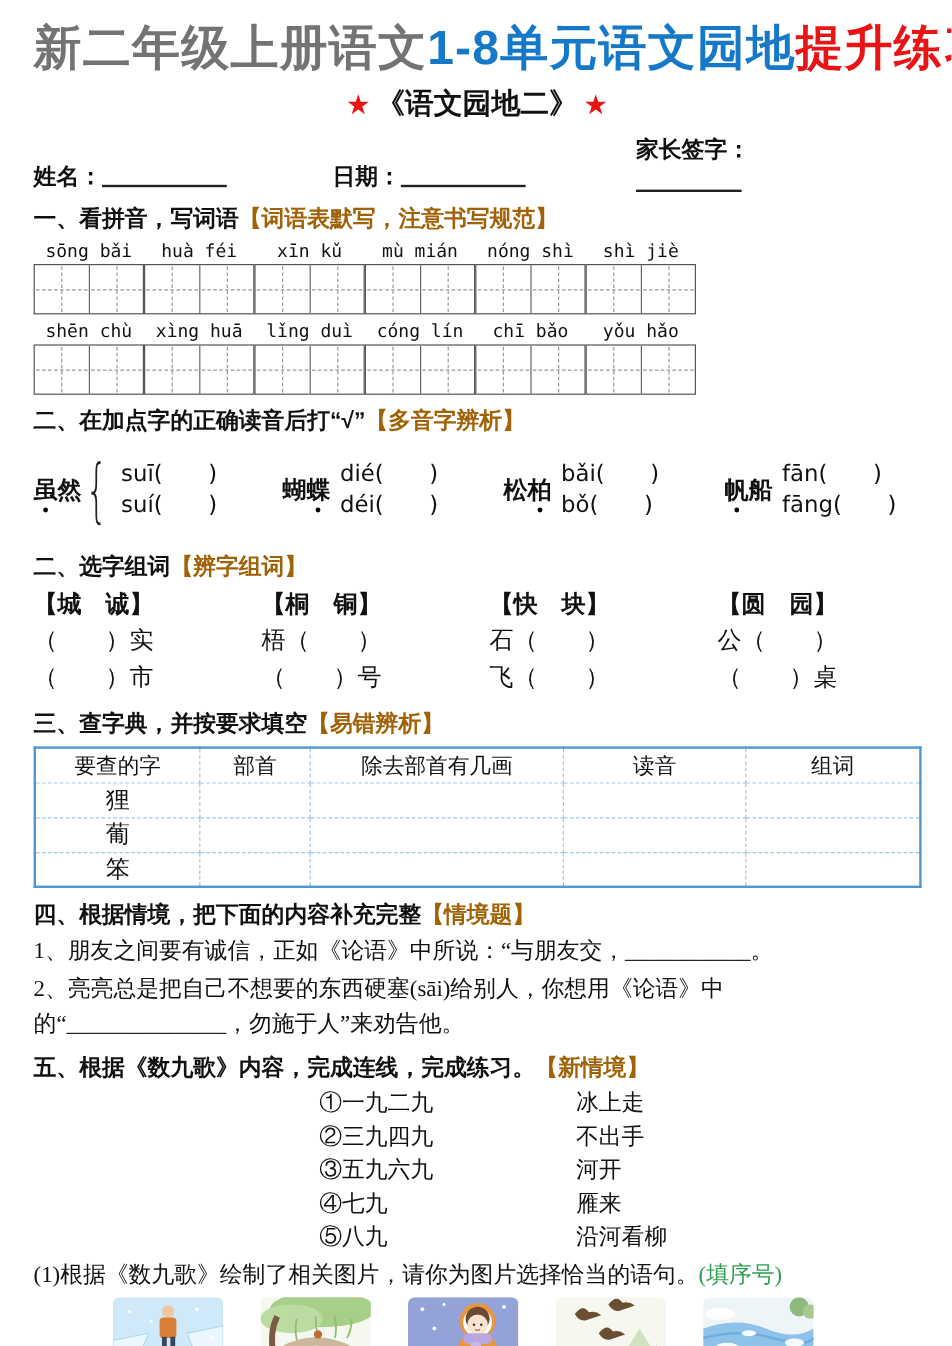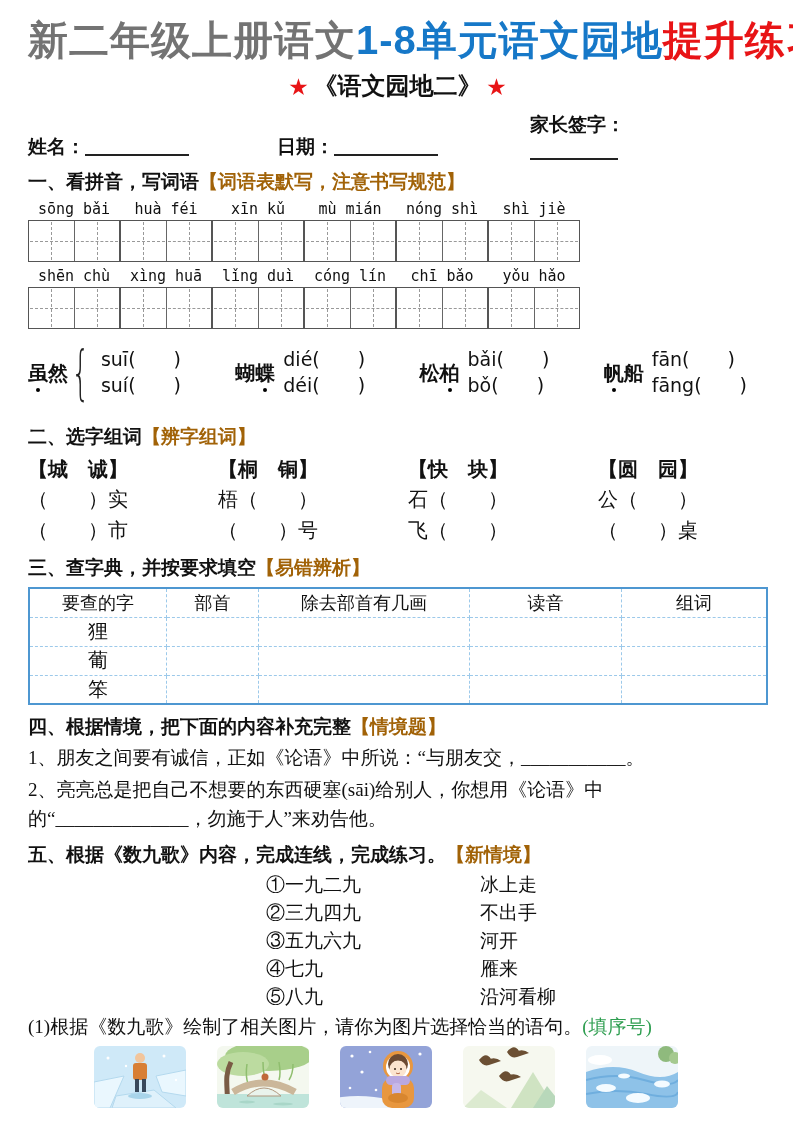--- a/index.html
+++ b/index.html
@@ -179,20 +179,21 @@
       </div>
     <div class="pgroup">
         <div class="pinyin">yǒu hǎo</div>
         <div class="tian">
           <div class="cell"></div>
           <div class="cell"></div>
         </div>
       </div>
   </div>
 
+  <div class="sec-h"><span>二、在加点字的正确读音后打“√”</span><span class="tag">【多音字辨析】</span></div>
 
   <div class="poly-row">
     <div class="poly-unit">
       <span class="pword"><span></span><span class="dot-under">虽</span><span>然</span></span>
       <span class="brace">{</span>
       <span class="poly-stack">
           <span class="poly-pinyin">suī(　　)</span>
           <span class="poly-pinyin">suí(　　)</span>
         </span>
     </div>

